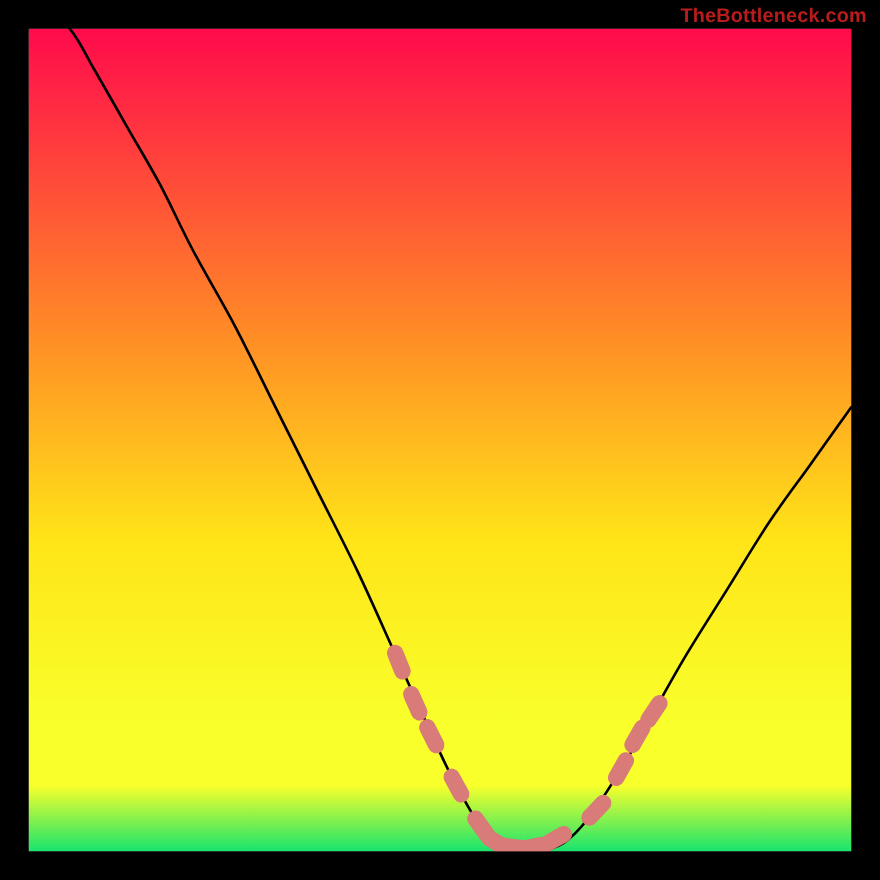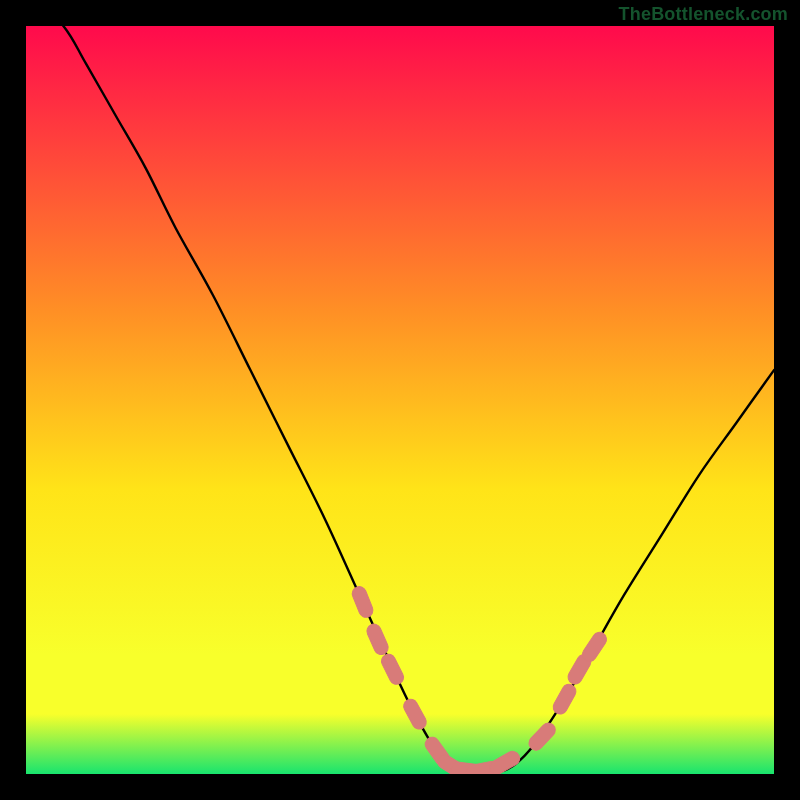--- a/index.html
+++ b/index.html
@@ -15,21 +15,21 @@
   .chart-container svg {
     display: block;
   }
   .watermark {
     position: absolute;
     top: 4px;
     right: 12px;
     font-family: Arial, Helvetica, sans-serif;
     font-size: 18px;
     font-weight: bold;
-    color: #14532d;
+    color: #b91c1c;
     letter-spacing: 0.2px;
   }
 </style>
 </head>
 <body>
 
 <div class="chart-container">
   <svg id="chart-svg" width="800" height="800" viewBox="0 0 800 800">
     <defs>
       <linearGradient id="bg-grad" x1="0" y1="0" x2="0" y2="1">

